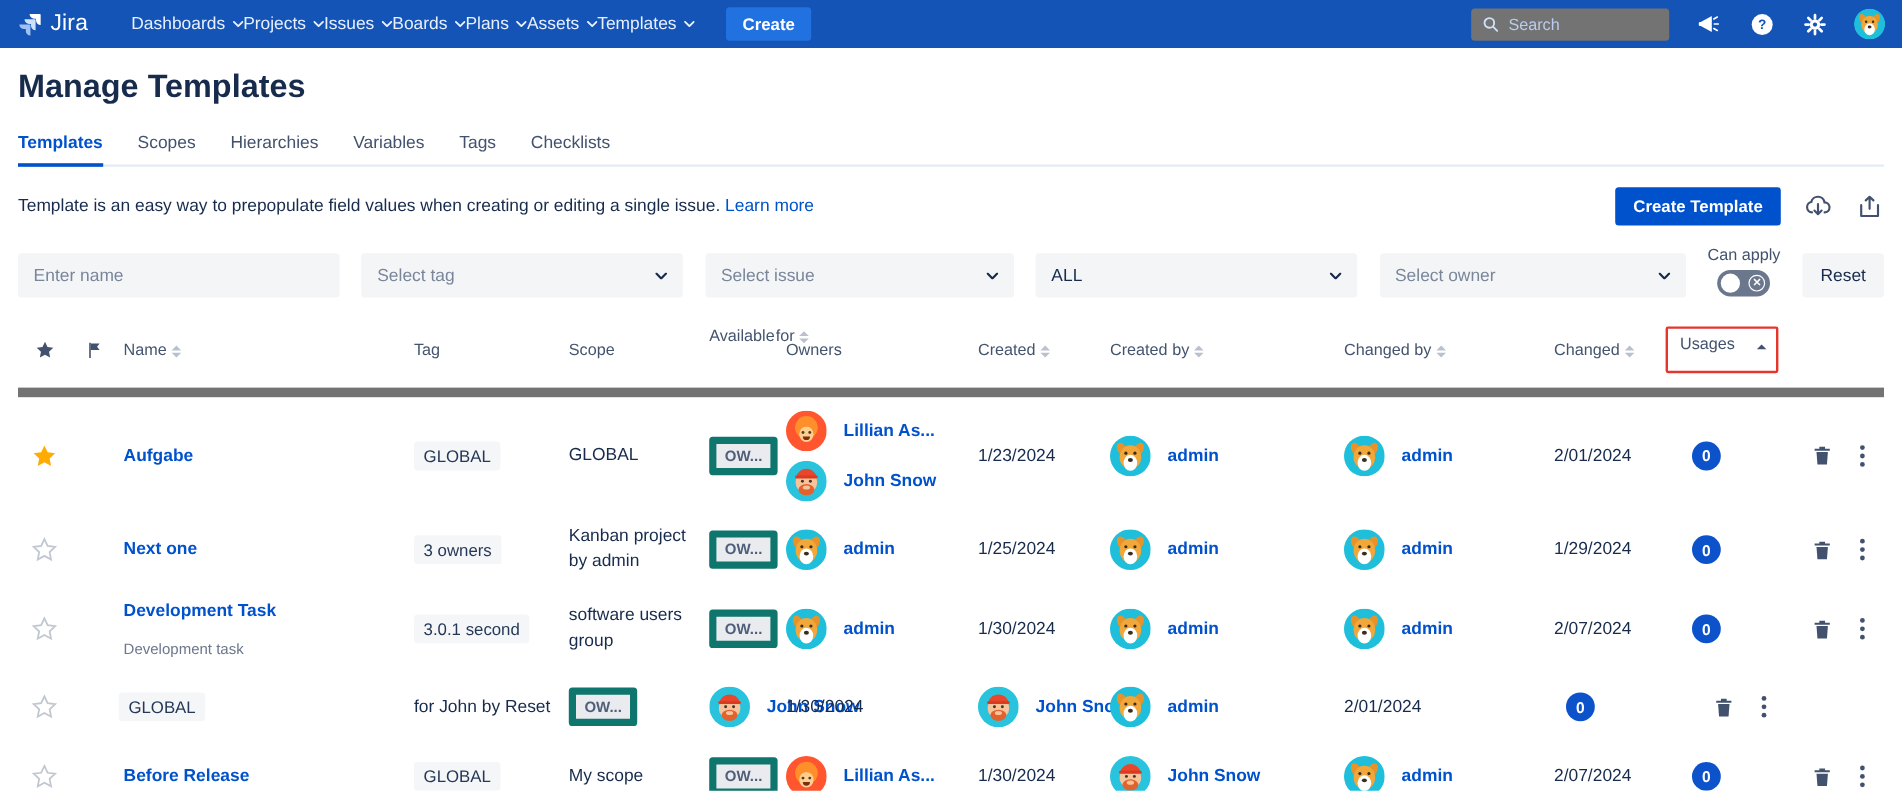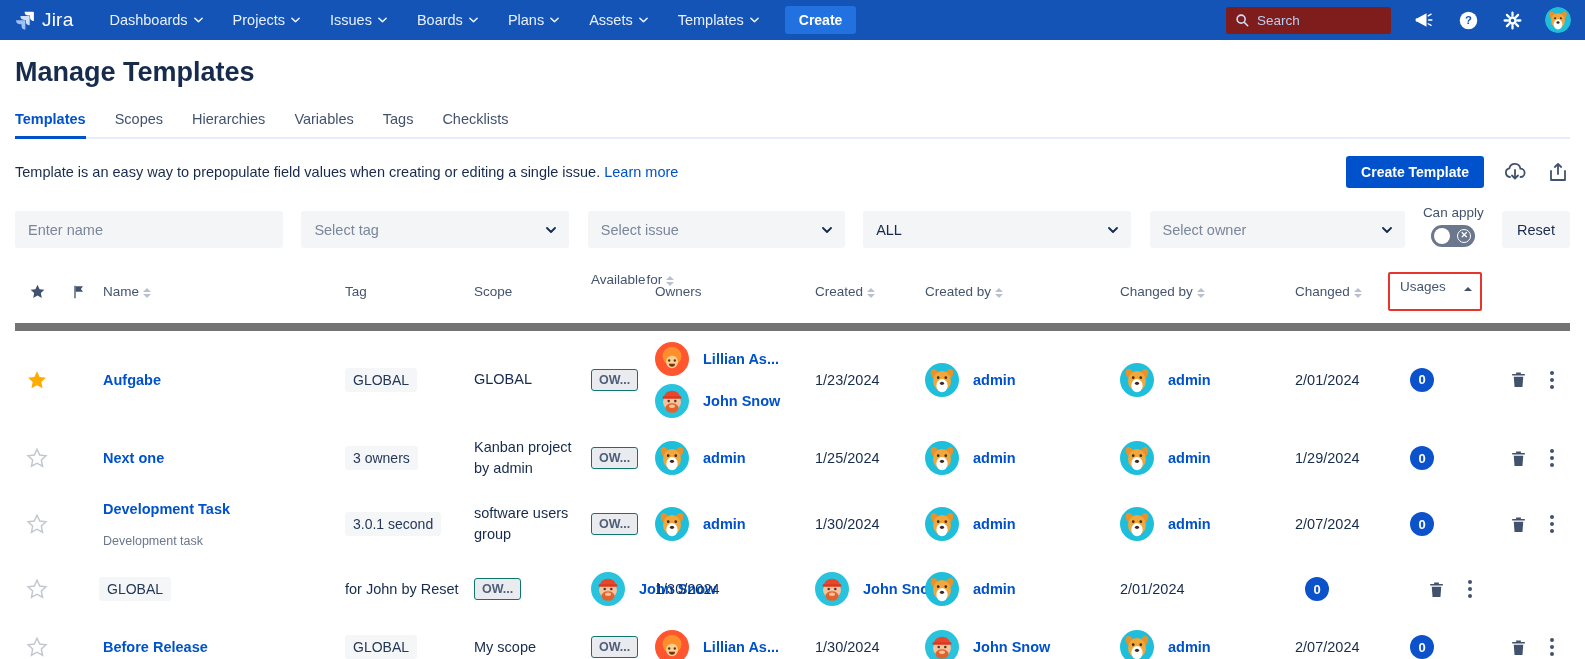--- a/index.html
+++ b/index.html
@@ -3,27 +3,27 @@
 <meta charset="utf-8">
 <style>
   * { margin:0; padding:0; box-sizing:border-box; }
   html,body { width:1585px; height:659px; overflow:hidden; background:#fff;
     font-family:"Liberation Sans", sans-serif; color:#172B4D; }
 
   
   .navbar { height:40px; background:#1354B6; display:flex; align-items:center; padding:0 14px; }
   .logo { display:flex; align-items:center; gap:6px; margin-right:36px; }
   .logo-text { color:#fff; font-size:19px; font-weight:400; letter-spacing:.2px; }
-  .nav-items { display:flex; gap:30px; }
+  .nav-items { display:flex; }
   .nav-item { display:flex; align-items:center; gap:6px; color:#E8F0FE; font-size:14.5px; cursor:pointer; }
   .nav-chev { width:9px; height:6px; }
   .create-btn { margin-left:26px; background:#2271E0; color:#fff; border:none; border-radius:3px;
     font-size:14px; font-weight:700; padding:6px 14px; cursor:pointer; font-family:inherit; }
   .nav-right { margin-left:auto; display:flex; align-items:center; gap:22px; }
-  .search-box { display:flex; align-items:center; gap:8px; background:#7f1d1d; border-radius:3px;
+  .search-box { display:flex; align-items:center; gap:8px; background:#737373; border-radius:3px;
     width:165px; height:27px; padding:0 9px; }
   .search-box input { background:transparent; border:none; outline:none; color:#CFE0FA; font-size:13.5px;
     width:120px; font-family:inherit; }
   .search-box input::placeholder { color:#B9CDEE; }
   .nav-ic { width:22px; height:22px; display:flex; align-items:center; justify-content:center; cursor:pointer; }
   .nav-avatar { width:26px; height:26px; border-radius:50%; overflow:hidden; cursor:pointer; }
 
   
   .content { padding:0 15px; }
   .page-title { font-size:27px; font-weight:700; color:#172B4D; margin-top:17px; }
@@ -68,21 +68,21 @@
   .sort.single .up { border-bottom-color:#42526E; }
   .usages-box { border:2px solid #E5352C; border-radius:2px; padding:5px 8px 15px 10px; display:flex; gap:18px; align-items:center; margin-left:-12px; }
   .tbody { border-bottom:1px solid #E7EDF6; }
   .trow { min-height:58px; padding:9px 0; }
   .trow.tall { min-height:97px; }
   .star-btn, .flag-cell { display:flex; justify-content:center; cursor:pointer; }
   .name-cell { padding-left:4px; }
   .tpl-link { color:#0052CC; font-size:14.5px; font-weight:700; text-decoration:none; cursor:pointer; }
   .subtitle { font-size:12.5px; color:#6B778C; margin-top:16px; }
   .chip { display:inline-block; background:#F5F6F8; border-radius:3px; padding:4px 8px; font-size:14px; color:#253858; }
-  .ow-chip { display:inline-block; background:#E9EBEF; border:1px solid #0f766e; border-radius:3px;
+  .ow-chip { display:inline-block; background:#E9EBEF; border:6px solid #0f766e; border-radius:3px;
     padding:3px 7px; font-size:12.5px; font-weight:700; color:#505F79; }
   .scope-cell { font-size:14.5px; color:#172B4D; padding-right:10px; line-height:1.45; }
   .owners-cell { display:flex; flex-direction:column; gap:8px; }
   .person { display:flex; align-items:center; gap:14px; }
   .person .avatar { width:34px; height:34px; flex:none; }
   .person a { color:#0052CC; font-size:14.5px; font-weight:700; text-decoration:none; cursor:pointer; white-space:nowrap; }
   .date-cell { font-size:14.5px; color:#172B4D; }
   .usages-cell { padding-left:10px; }
   .usage-pill { display:inline-flex; min-width:24px; height:24px; border-radius:12px; background:#0B52CB;
     color:#fff; font-size:13px; font-weight:700; align-items:center; justify-content:center; cursor:pointer; }

